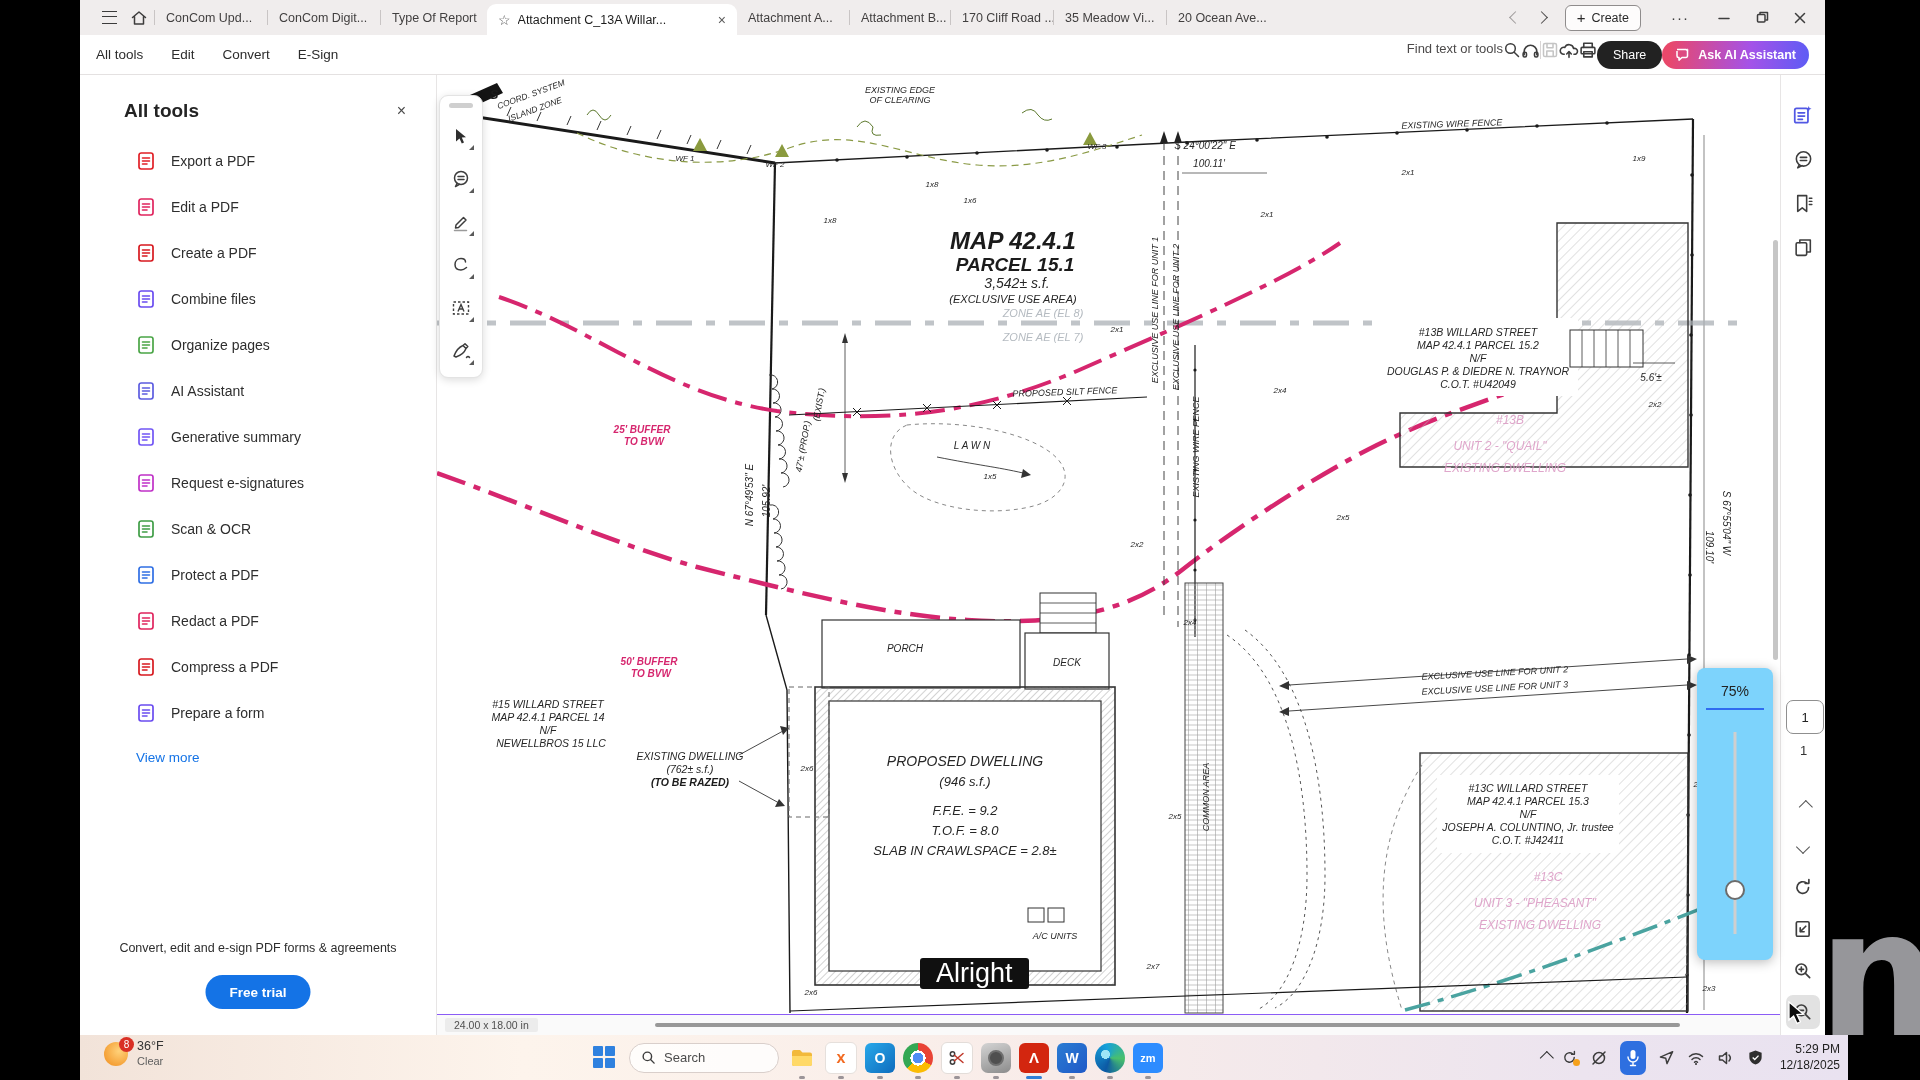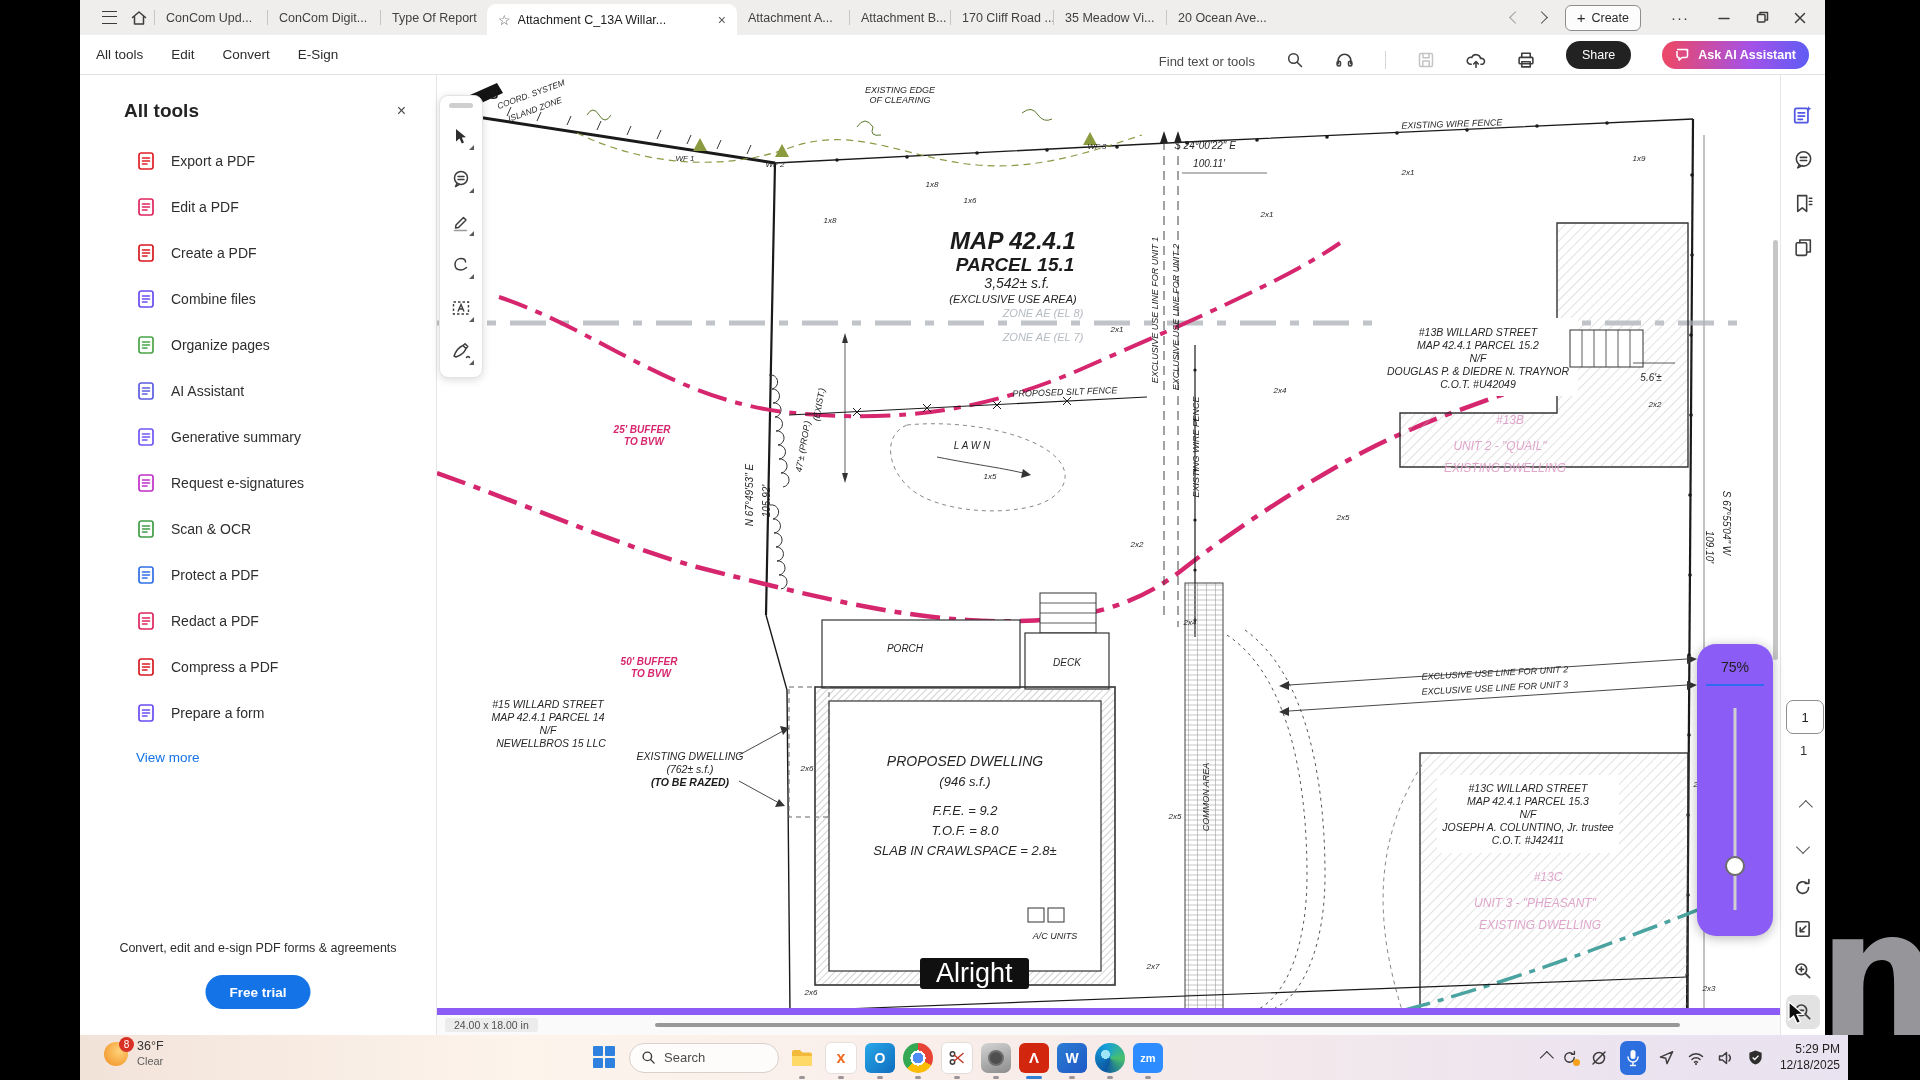--- a/index.html
+++ b/index.html
@@ -19,21 +19,21 @@
   .chv{width:8px;height:8px;border-left:1.7px solid #9d9a9a;border-bottom:1.7px solid #9d9a9a;transform:rotate(45deg);display:inline-block}
   .chv.r{transform:rotate(-135deg);border-color:#4c4a4a}
   .navbtn{width:26px;display:flex;justify-content:center;align-items:center;height:30px}
   .create{border:1px solid #8f8c8c;border-radius:6px;height:24px;display:flex;align-items:center;gap:6px;padding:0 11px;font-size:12.5px;color:#2a2a2a;margin:0 14px 0 10px;background:#fdfcfc}
   .create .pl{font-size:15px;line-height:1}
   .dots{font-size:15px;color:#3c3c3c;letter-spacing:1px;margin:0 16px}
   .winbtn{width:38px;height:35px;display:flex;align-items:center;justify-content:center;color:#333}
   
   .menubar{position:absolute;left:0;top:35px;right:0;height:40px;background:#fff;border-bottom:1px solid #e4e1e1;display:flex;align-items:center;padding:0 16px;box-sizing:border-box}
   .menu-items{display:flex;gap:28px;font-size:13.5px;color:#2c2c2c}
-  .mright{margin-left:auto;display:flex;align-items:flex-end;gap:31px}
+  .mright{margin-left:auto;display:flex;align-items:flex-start;gap:0}
   .findlbl{font-size:13px;color:#4c4a4a}
   .vdiv{width:1px;height:18px;background:#d9d6d6}
   .pill-share{background:#222;color:#fff;border-radius:15px;height:28px;padding:0 16px;font-size:12.5px;display:flex;align-items:center;font-weight:normal}
   .pill-ai{background:linear-gradient(95deg,#e9486b 5%,#a452e8 60%,#5d5cf5);color:#fff;border-radius:15px;height:28px;padding:0 13px;display:flex;align-items:center;gap:7px;font-size:12.5px;font-weight:bold}
   svg.ic{stroke:#3d3d3d;fill:none;stroke-width:1.5;stroke-linecap:round;stroke-linejoin:round;display:block}
   
   .sidebar{position:absolute;left:0;top:75px;width:357px;bottom:0;background:#fff;border-right:1px solid #e7e5e5;box-sizing:border-box}
   .sb-head{display:flex;align-items:center;padding:25px 30px 4px 44px}
   .sb-title{font-size:19px;font-weight:bold;color:#232323}
   .sb-close{margin-left:auto;font-size:16px;color:#4a4a4a}
@@ -45,41 +45,41 @@
   .freetrial{position:absolute;bottom:26px;left:50%;transform:translateX(-50%);background:#1473e6;color:#fff;border-radius:17px;height:34px;padding:0 24px;font-weight:bold;font-size:13.5px;display:flex;align-items:center}
   
   .docarea{position:absolute;left:357px;top:75px;width:1343px;bottom:0;background:#fff;overflow:hidden}
   svg.plan{position:absolute;left:0;top:0}
   .plan text{font-family:"Liberation Sans",sans-serif}
   .plan text.n{font-style:italic;fill:#262626}
   .plan text.b{font-style:italic;font-weight:bold;fill:#1b1b1b}
   .plan text.p{font-style:italic;fill:#dd9fc7;opacity:.92}
   .plan text.m{font-style:italic;font-weight:bold;fill:#d6266e}
   .plan text.f{font-style:italic;fill:#b5bbc1}
-  .docstrip{position:absolute;left:0;right:0;bottom:0;height:20px;background:#fafafa;border-top:7px solid #8b5cf6}
+  .docstrip{position:absolute;left:0;right:0;bottom:0;height:20px;background:#fafafa;border-top:1px solid #8b5cf6}
   .docsize{position:absolute;left:8px;bottom:3px;font-size:10.5px;color:#4f4f4f;background:#ececec;padding:1px 9px;border-radius:2px}
   .hscroll{position:absolute;left:218px;bottom:8px;width:1025px;height:4px;background:#989898;border-radius:2px}
   .vscroll{position:absolute;right:2px;top:165px;height:420px;width:5px;background:#c6c6c6;border-radius:3px}
   
   .quicktools{position:absolute;left:359px;top:95px;width:42px;background:#fff;border:1px solid #e3e3e3;border-radius:9px;box-shadow:0 2px 8px rgba(0,0,0,.14);display:flex;flex-direction:column;align-items:center;padding:7px 0 6px;gap:2px;z-index:6}
   .qhandle{width:24px;height:5px;border-radius:3px;background:#cfcfcf;margin-bottom:5px}
   .qt{width:34px;height:41px;display:flex;align-items:center;justify-content:center;position:relative}
   .qt:after{content:"";position:absolute;right:4px;bottom:6px;border-style:solid;border-width:0 0 5px 5px;border-color:transparent transparent #5a5a5a transparent}
   
   .rail{position:absolute;right:0;top:75px;width:45px;bottom:0;background:#fff;border-left:1px solid #e7e5e5;box-sizing:border-box}
   .rli{height:44px;display:flex;align-items:center;justify-content:center}
   .pagebox{position:absolute;top:625px;left:5px;width:32px;height:30px;border:1px solid #8f8f8f;border-radius:7px;text-align:center;font-size:13px;color:#222;background:#fff;font-family:"Liberation Sans",sans-serif}
   .pagetotal{position:absolute;top:668px;left:0;width:45px;text-align:center;font-size:13px;color:#333}
   .rbtn{position:absolute;left:5px;width:34px;height:34px;display:flex;align-items:center;justify-content:center;color:#3d3d3d}
   .rbtn.sel{background:#e2e2e2;border-radius:7px}
   .chvv{width:9px;height:9px;border-left:1.8px solid #555;border-bottom:1.8px solid #555;display:inline-block}
   .chvv.up{transform:rotate(135deg) translate(-2px,-2px)}
   .chvv.dn{transform:rotate(-45deg)}
   
-  .zoompopup{position:absolute;left:1617px;top:644px;width:76px;height:292px;background:#8b5cf6;border-radius:19px;box-shadow:0 2px 12px rgba(0,0,0,.28);z-index:7}
+  .zoompopup{position:absolute;left:1617px;top:668px;width:76px;height:292px;background:#7dd3fc;border-radius:8px;box-shadow:0 2px 12px rgba(0,0,0,.28);z-index:7}
   .zp-val{text-align:center;margin-top:15px;font-size:14px;color:#222}
   .zp-line{margin:9px 9px 0;border-top:2px solid #2f6bf0}
   .zp-track{position:absolute;left:50%;top:64px;bottom:26px;width:3px;background:#cfcfcf;transform:translateX(-50%)}
   .zp-knob{position:absolute;left:50%;top:212px;width:16px;height:16px;border:2.5px solid #6c6c6c;border-radius:50%;background:#fff;transform:translateX(-50%)}
   
   .caption{position:absolute;left:840px;top:958px;background:#101010;color:#fff;font-size:27px;padding:0 16px;border-radius:3px;z-index:9}
   
   .taskbar{position:absolute;left:80px;top:1035px;width:1768px;height:45px;background:linear-gradient(90deg,#f2e3d9,#fdf4ec 25%,#f8ece9 55%,#ece4ef 85%,#e9e2f0);z-index:20}
   .weather{position:absolute;left:24px;top:4px;display:flex;align-items:center;gap:9px}
   .moon{width:24px;height:24px;border-radius:50%;background:radial-gradient(circle at 62% 38%,#ffd27a,#f08c1c);position:relative}

